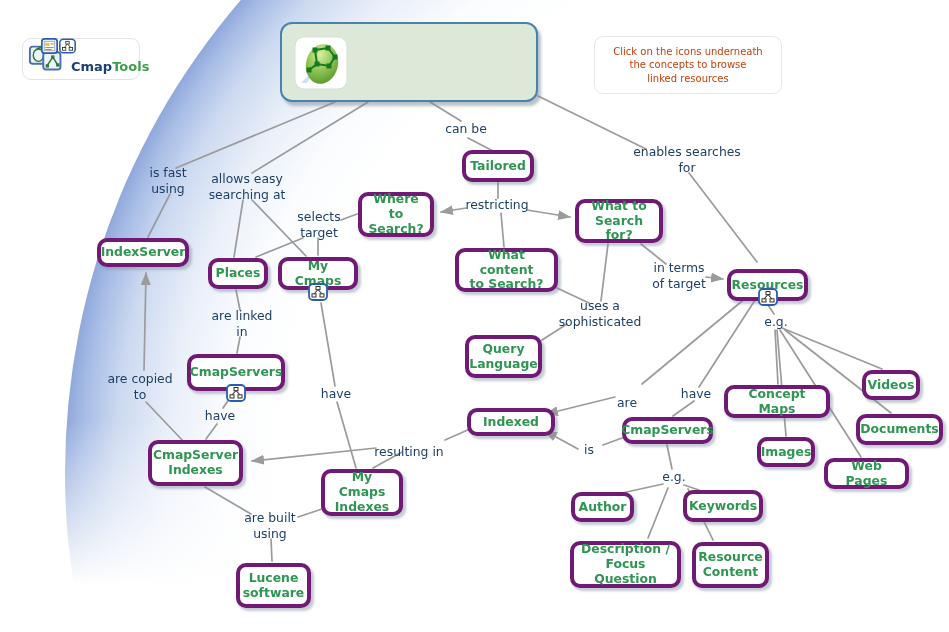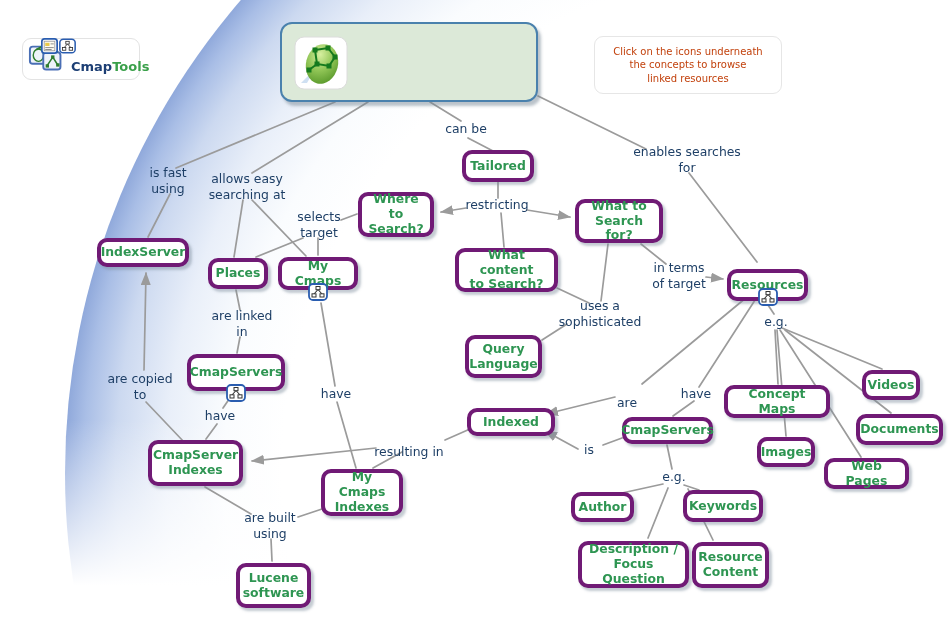--- a/index.html
+++ b/index.html
@@ -234,21 +234,21 @@
       <div class="node" style="left: 862px; top: 370px; width: 58px; height: 30px;"><span>Videos</span></div>
       <div class="node" style="left: 856px; top: 414px; width: 87px; height: 31px;"><span>Documents</span></div>
       <div class="node" style="left: 757px; top: 437px; width: 58px; height: 30px;"><span>Images</span></div>
       <div class="node" style="left: 824px; top: 458px; width: 85px; height: 31px;"><span>Web Pages</span></div>
       <div class="node" style="left: 148px; top: 440px; width: 95px; height: 46px;"><span>CmapServer
 Indexes</span></div>
       <div class="node" style="left: 321px; top: 469px; width: 82px; height: 47px;"><span>My Cmaps
 Indexes</span></div>
       <div class="node" style="left: 571px; top: 492px; width: 63px; height: 30px; align-items: center;"><span>Author</span></div>
       <div class="node" style="left: 683px; top: 490px; width: 80px; height: 32px;"><span>Keywords</span></div>
-      <div class="node" style="left: 570px; top: 541px; width: 111px; height: 47px; margin-left: 8px;"><span>Description /
+      <div class="node" style="left: 570px; top: 541px; width: 111px; height: 47px;"><span>Description /
 Focus Question</span></div>
       <div class="node" style="left: 692px; top: 542px; width: 77px; height: 46px;"><span>Resource
 Content</span></div>
       <div class="node" style="left: 236px; top: 563px; width: 75px; height: 45px;"><span>Lucene
 software</span></div>
       <div class="phrase" style="left: 466px; top: 129px;">can be</div>
       <div class="phrase" style="left: 168px; top: 181px;">is fast
 using</div>
       <div class="phrase" style="left: 247px; top: 187px;">allows easy
 searching at</div>

